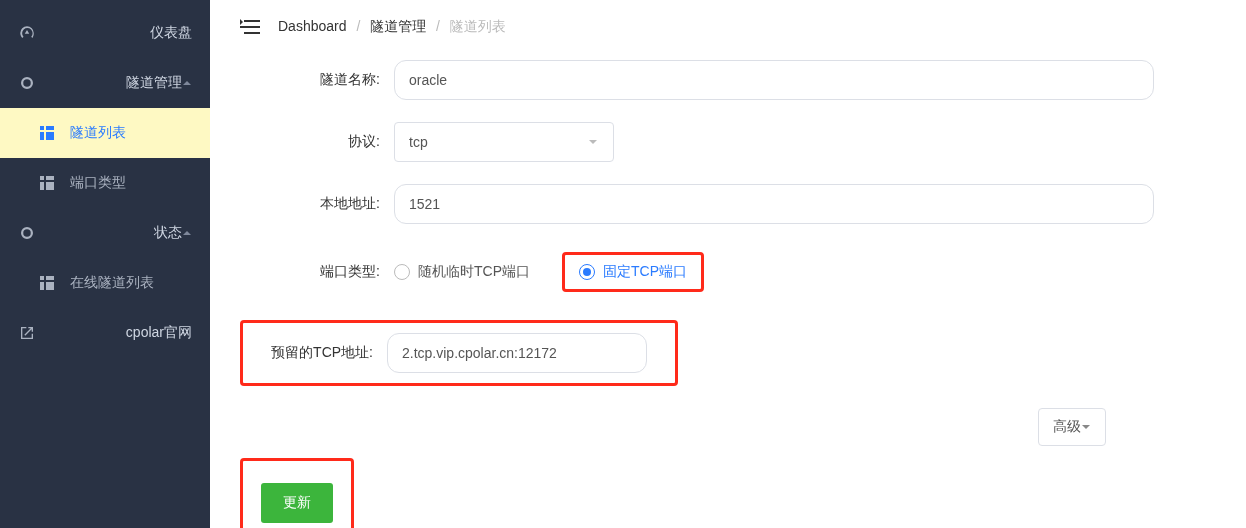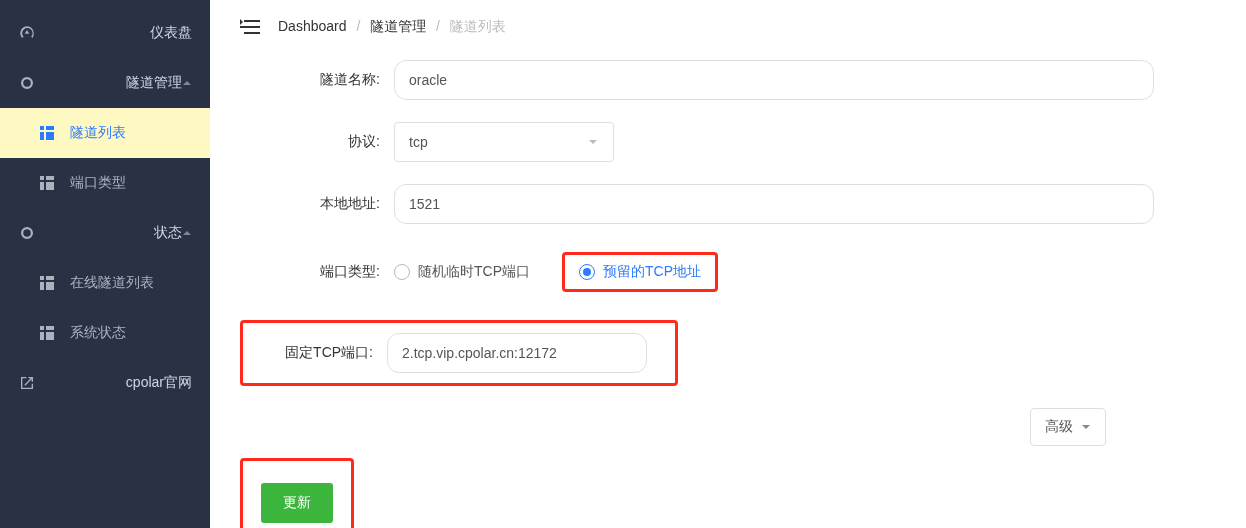--- a/index.html
+++ b/index.html
@@ -159,21 +159,20 @@
     justify-content: flex-end;
     margin-top: 8px;
     padding-right: 110px;
   }
   .advanced-btn {
     border: 1px solid #dcdfe6;
     border-radius: 4px;
     height: 38px;
     padding: 0 14px;
     display: flex; align-items: center;
-    gap: 8px;
     cursor: pointer;
     color: #555;
     background: #fff;
   }
 
   .submit-btn {
     background: #3cb53c;
     color: #fff;
     border: none;
     height: 40px;
@@ -258,31 +257,20 @@
         <svg width="14" height="14" viewBox="0 0 14 14">
             <rect fill="#aab2c0" x="0" y="0" width="4" height="4"></rect>
             <rect fill="#aab2c0" x="6" y="0" width="8" height="4"></rect>
             <rect fill="#aab2c0" x="0" y="6" width="4" height="8"></rect>
             <rect fill="#aab2c0" x="6" y="6" width="8" height="8"></rect>
           </svg>
       </span>
       <span>在线隧道列表</span>
     </div>
 
-    <div class="side-sub">
-      <span class="side-sub-icon">
-        <svg width="14" height="14" viewBox="0 0 14 14">
-            <rect fill="#aab2c0" x="0" y="0" width="4" height="4"></rect>
-            <rect fill="#aab2c0" x="6" y="0" width="8" height="4"></rect>
-            <rect fill="#aab2c0" x="0" y="6" width="4" height="8"></rect>
-            <rect fill="#aab2c0" x="6" y="6" width="8" height="8"></rect>
-          </svg>
-      </span>
-      <span>系统状态</span>
-    </div>
 
     <div class="side-item">
       <span class="side-icon">
         <svg width="16" height="16" viewBox="0 0 24 24">
             <path fill="#aab2c0" d="M14 3v2h3.59L8 14.59 9.41 16 19 6.41V10h2V3h-7zM5 5h6V3H3v18h18v-8h-2v6H5V5z"></path>
           </svg>
       </span>
       <span class="side-label">cpolar官网</span>
     </div>
 
@@ -335,29 +323,29 @@
         <div class="radio-group">
           <div class="radio-opt">
             <span class="radio-circle"></span>
             <span>随机临时TCP端口</span>
           </div>
           <div class="hl">
             <div class="radio-opt selected" style="margin-right:0">
               <span class="radio-circle">
                   <span class="radio-dot"></span>
                 </span>
-              <span>预留的TCP地址</span>
+              <span>固定TCP端口</span>
             </div>
           </div>
         </div>
       </div>
 
       <div class="row" style="margin-left:-24px;">
         <div class="hl hl-wide" style="width:438px">
-          <div class="row-label" style="width:130px">固定TCP端口:</div>
+          <div class="row-label" style="width:130px">预留的TCP地址:</div>
           <input class="ctrl-text" style="width: 260px;" type="text" value="2.tcp.vip.cpolar.cn:12172">
         </div>
       </div>
 
       <div class="advanced-row">
         <div class="advanced-btn">
           <span>高级</span>
           <span>
             <svg width="10" height="10" viewBox="0 0 10 10">
                 <path fill="#888" d="M1 3l4 4 4-4z"></path>

